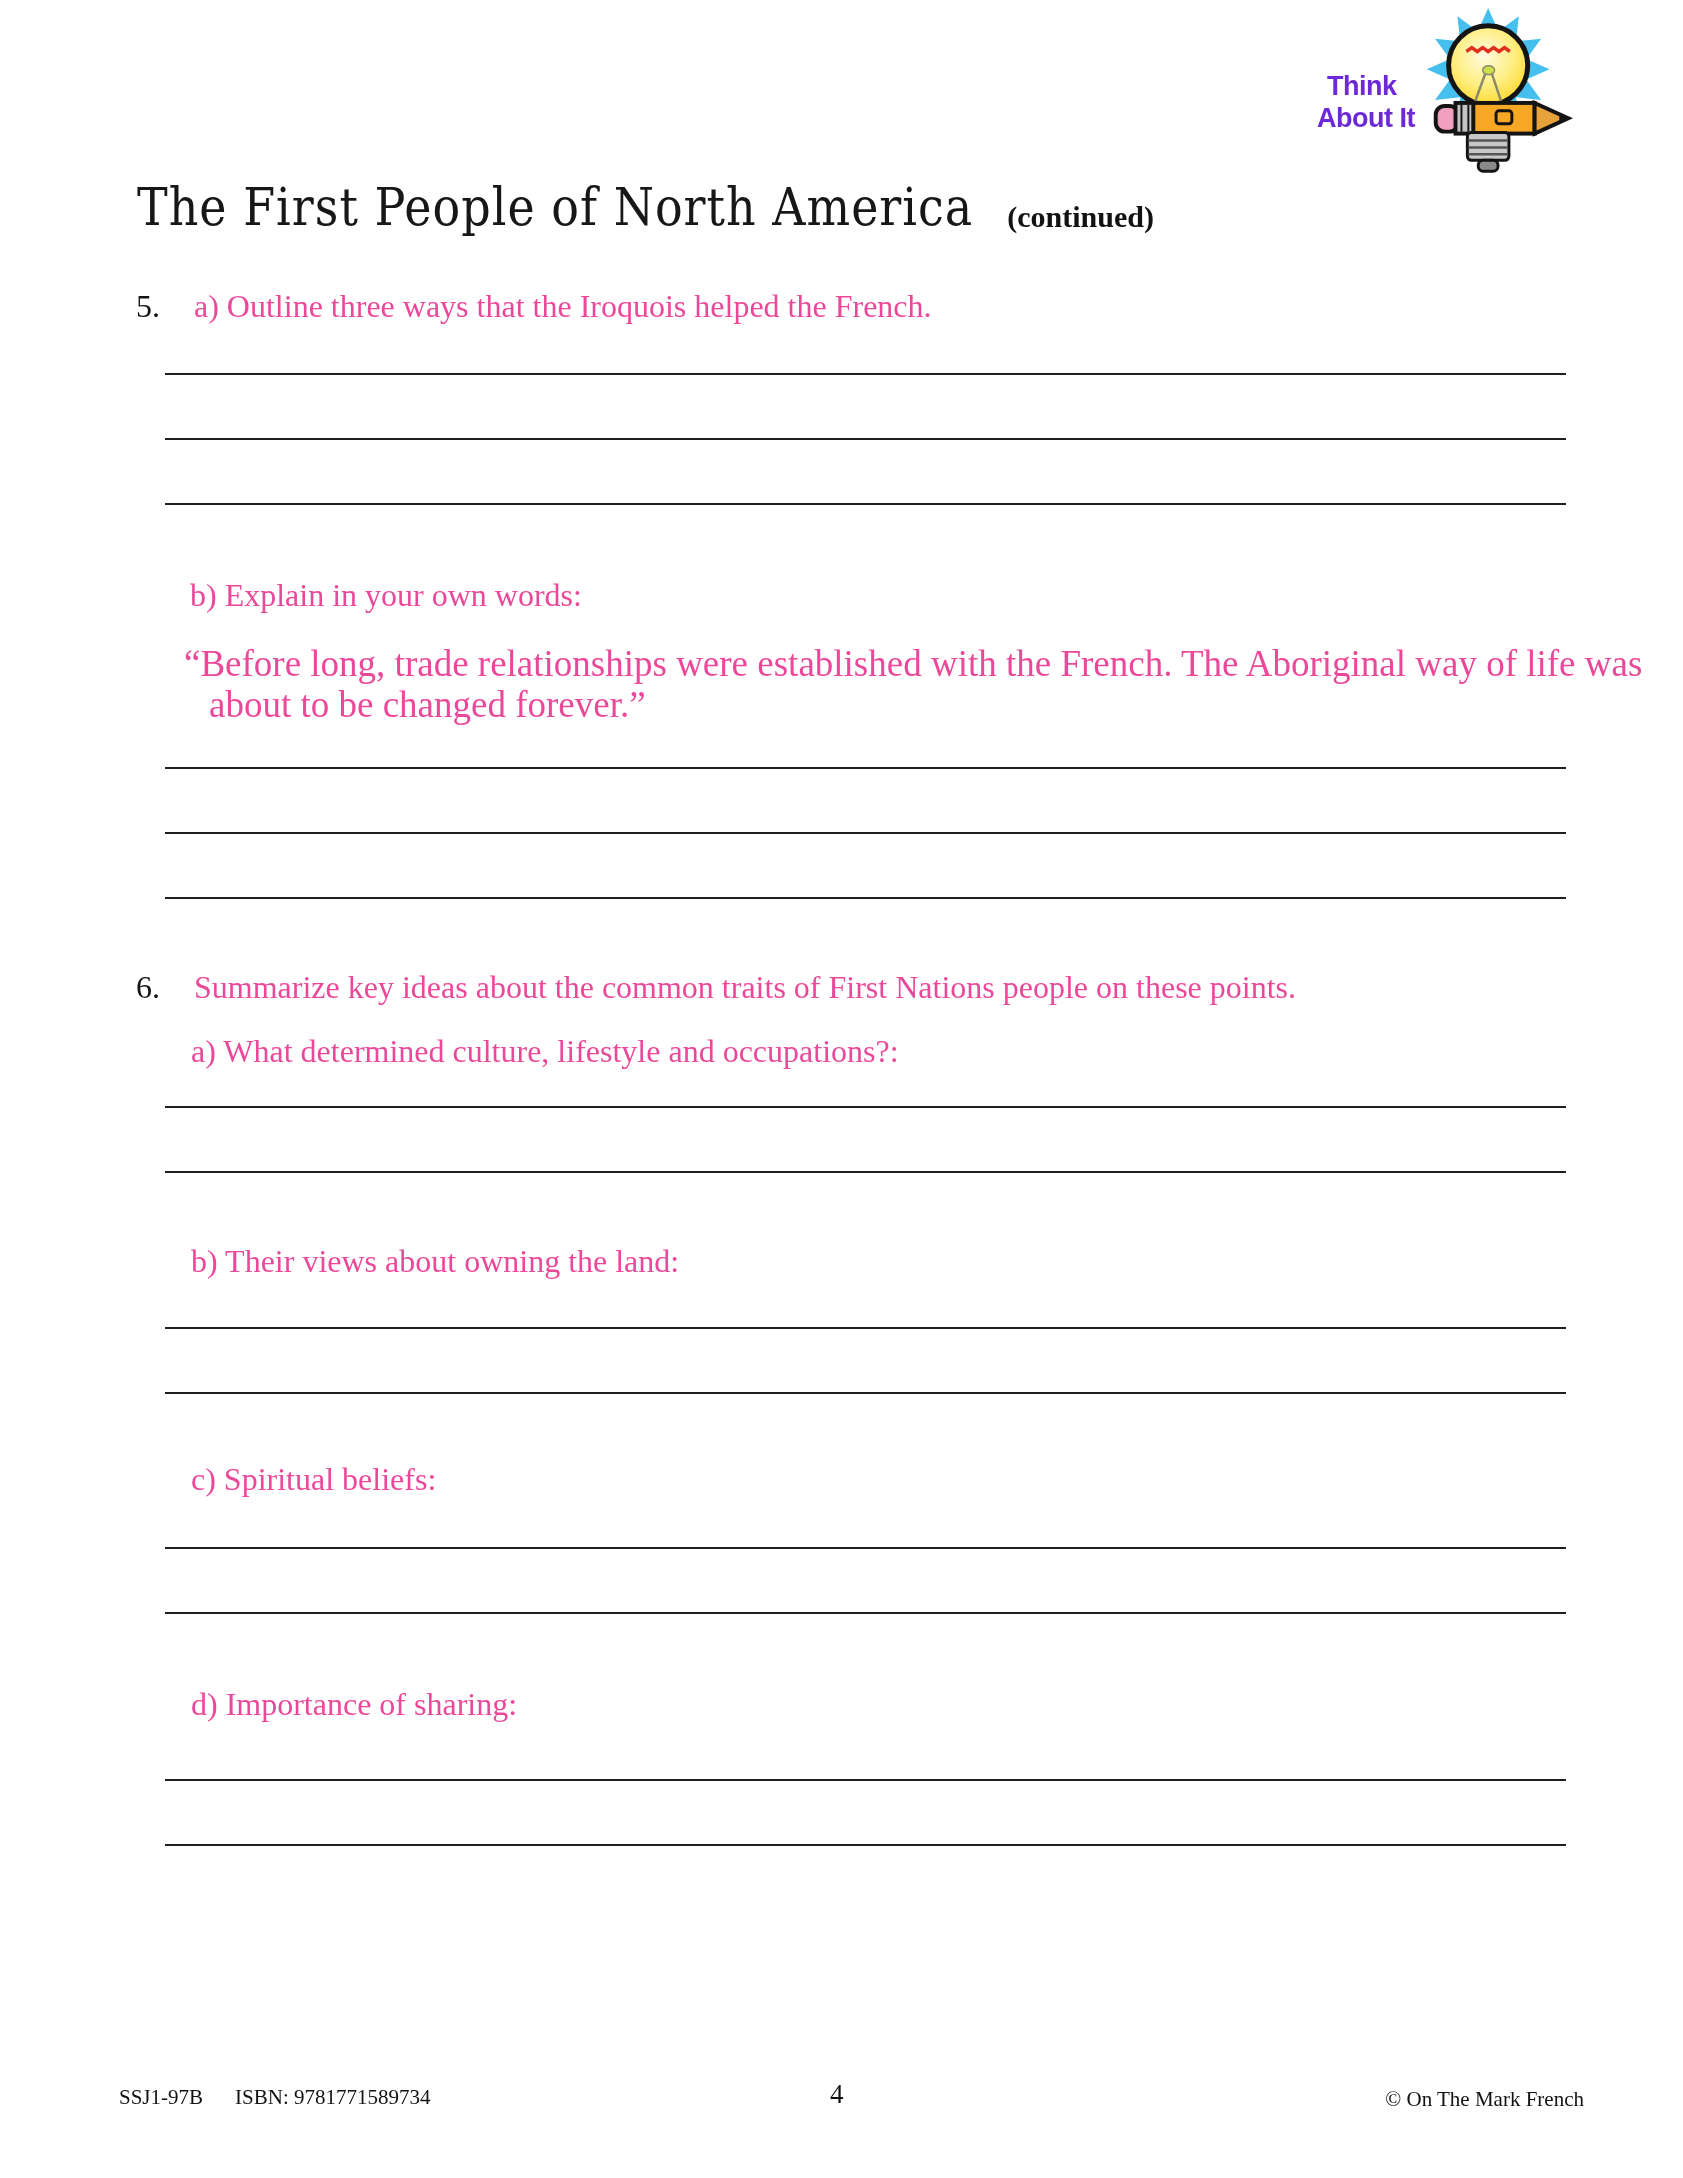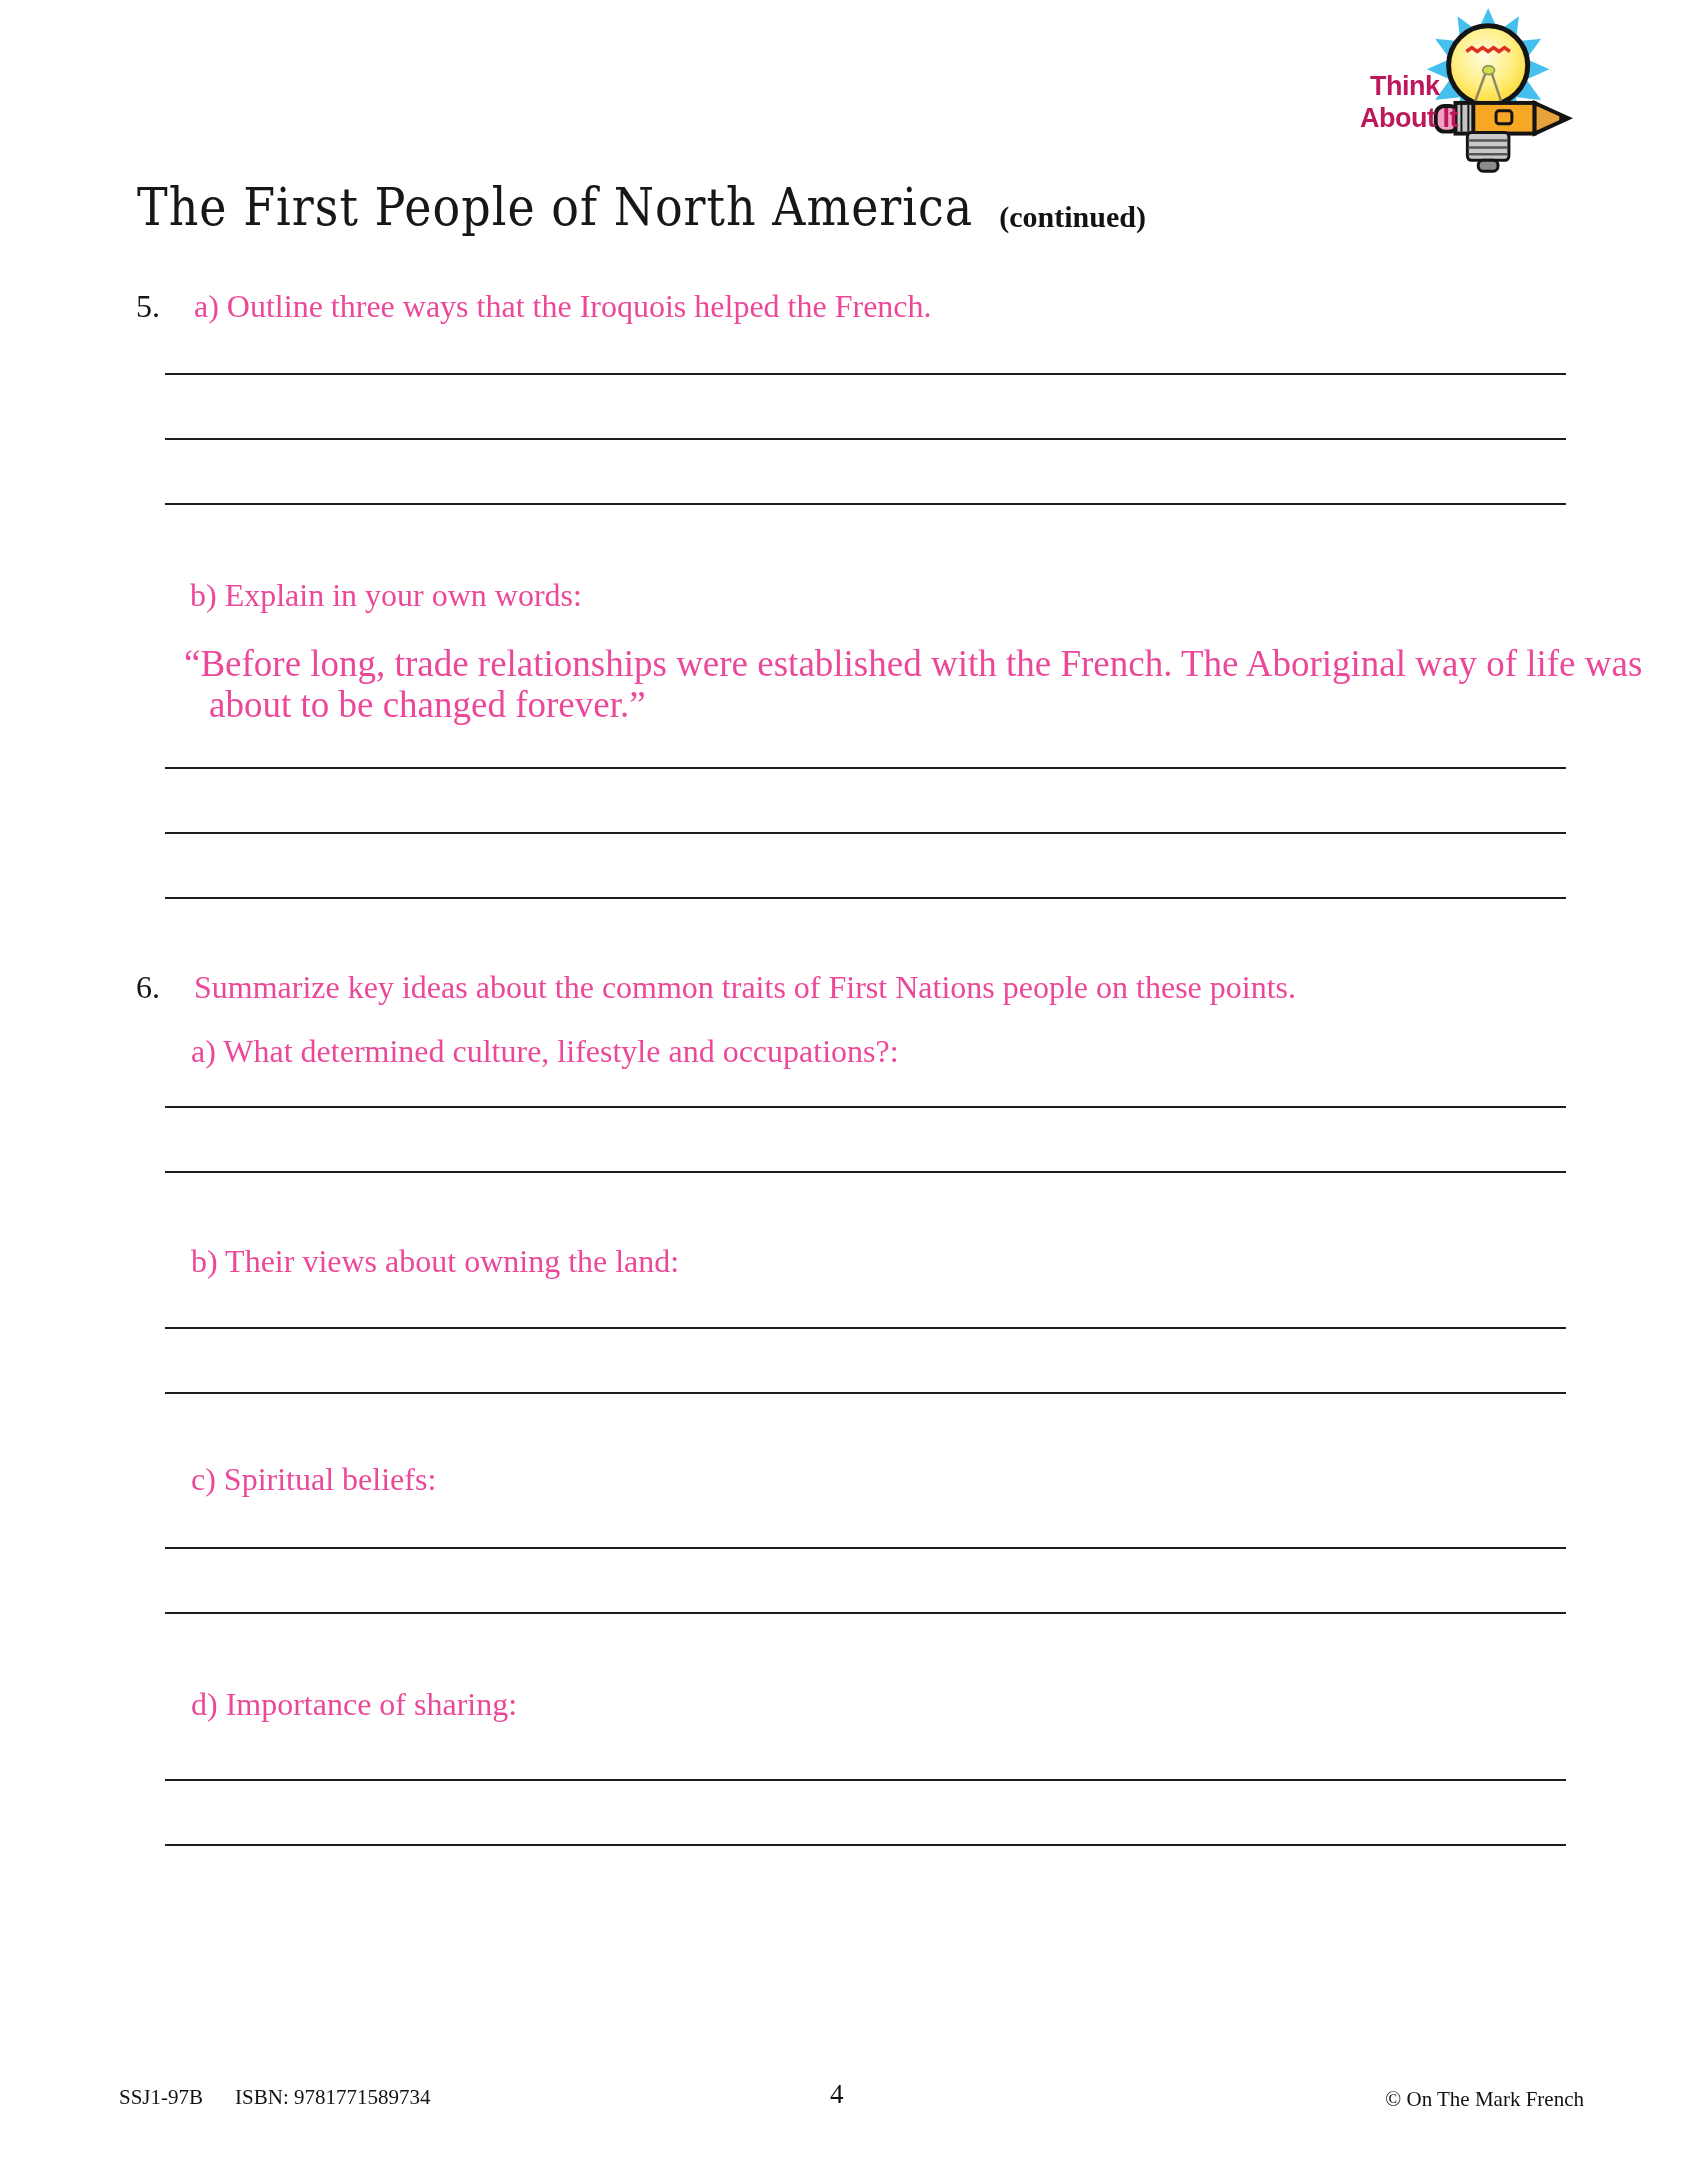--- a/index.html
+++ b/index.html
@@ -14,27 +14,27 @@
   .qnum  { font-size:32px; color:#151515; }
   .quote { font-size:37px; white-space:nowrap; color:#ec4899; }
   .line-group { position:absolute; left:165px; width:1401px; }
   .answer-line { height:2px; background:#1e1e1e; margin-bottom:63px; }
   .title-wrap { position:absolute; left:137px; top:184px; display:flex; align-items:baseline;text-align:right; }
   .title-main {
     font-size:46px; font-family:"DejaVu Serif",serif; color:#171717;
     transform:scaleY(1.14); transform-origin:left bottom; letter-spacing:1px;
     white-space:nowrap;
   }
-  .title-cont { font-size:30px; font-weight:bold; margin-left:26px; white-space:nowrap; }
+  .title-cont { font-size:30px; font-weight:bold; margin-left:34px; white-space:nowrap; }
   .logo { position:absolute; left:1317px; top:8px; width:277px; height:178px; }
   .logo svg { position:absolute; left:0; top:0; }
   .logo-text {
     position:absolute; font-family:"Liberation Sans",sans-serif;
-    font-weight:bold; font-size:27px; color:#be185d; letter-spacing:-0.5px;
-    line-height:1.0; white-space:nowrap;margin-left:43px;
+    font-weight:bold; font-size:27px; color:#6d28d9; letter-spacing:-0.5px;
+    line-height:1.0; white-space:nowrap;
   }
   .logo-text.l1 { left:10px; top:65px; }
   .logo-text.l2 { left:0; top:97px; }
   .footer-left { position:absolute; left:87px; top:2085px; font-size:21px; white-space:nowrap;margin-left:32px; }
   .footer-left .code { margin-right:32px; }
   .footer-page { position:absolute; left:830px; top:2079px; font-size:27px; }
   .footer-copy { position:absolute; right:99px; top:2087px; font-size:21px; white-space:nowrap; }
 </style>
 </head>
 <body>

